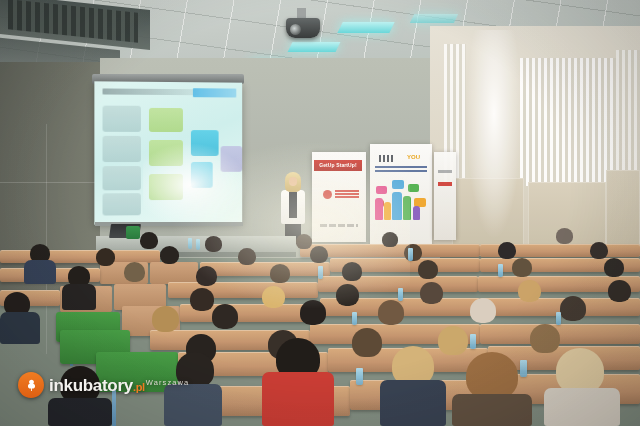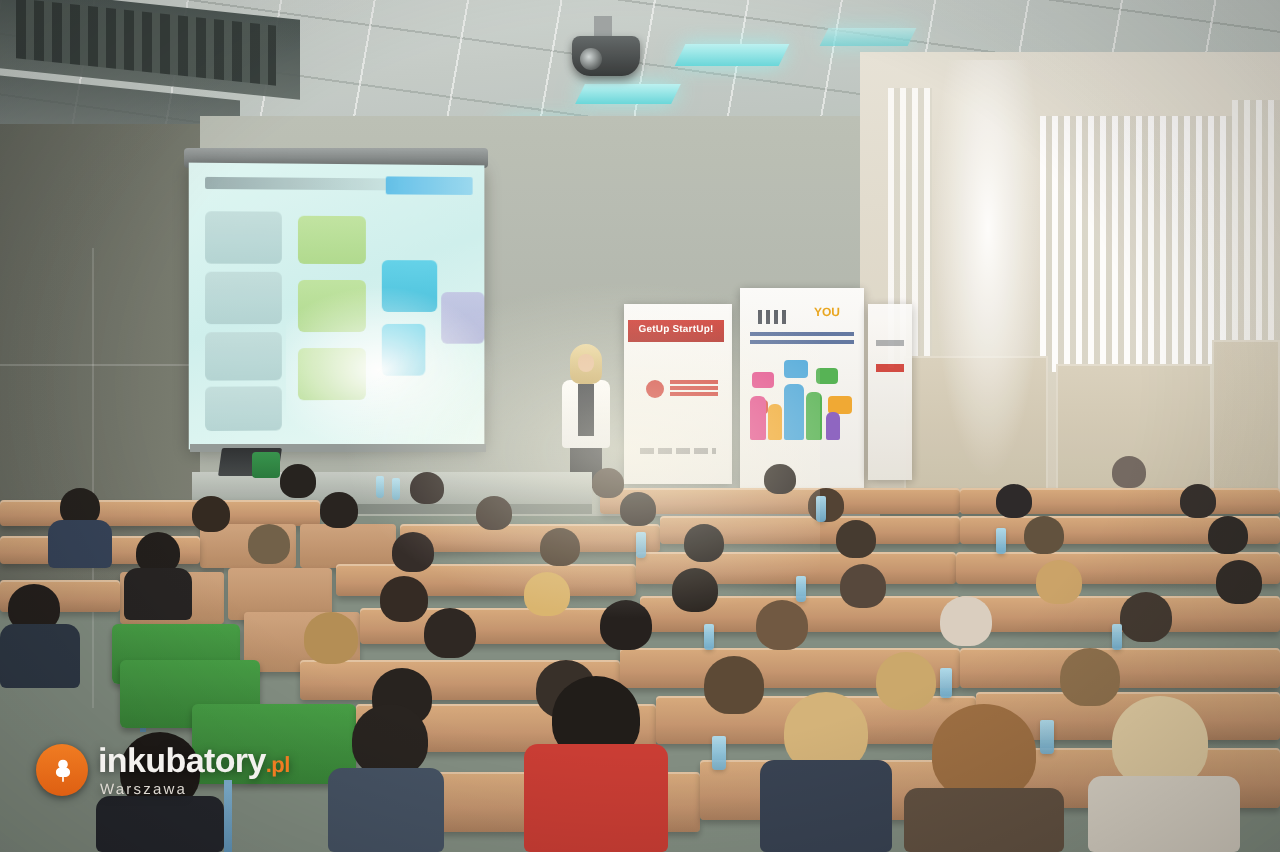--- a/index.html
+++ b/index.html
@@ -146,21 +146,21 @@
   .head{position:absolute;border-radius:50% 50% 42% 42%;}
   .torso{position:absolute;border-radius:7px 7px 3px 3px;}
 
   
   .wm{position:absolute;left:18px;top:372px;display:flex;align-items:center;gap:5px;
     filter:drop-shadow(0 1px 2px rgba(0,0,0,.5));}
   .wm-badge{width:26px;height:26px;border-radius:50%;
     background:linear-gradient(180deg,#f07c22,#de5f12);display:flex;align-items:center;
     justify-content:center;flex:0 0 auto;}
   .wm-badge svg{display:block;}
-  .wm-text{display:flex;flex-direction:column;line-height:1;}
+  .wm-text{display:flex;flex-direction:row;line-height:1;}
   .wm-main{font-size:17px;font-weight:bold;color:#f3f1ee;letter-spacing:-.3px;}
   .wm-main .tld{color:#f07c22;font-size:11px;}
   .wm-sub{font-size:7.5px;color:#ded9d2;letter-spacing:1.1px;margin-top:2px;margin-left:1px;}
 
   .vignette{position:absolute;inset:0;pointer-events:none;
     background:radial-gradient(ellipse at 50% 45%,rgba(0,0,0,0) 55%,rgba(0,0,0,.22) 100%);}
   .warm{position:absolute;inset:0;pointer-events:none;background:rgba(255,244,225,.05);}
 </style>
 </head>
 <body>

